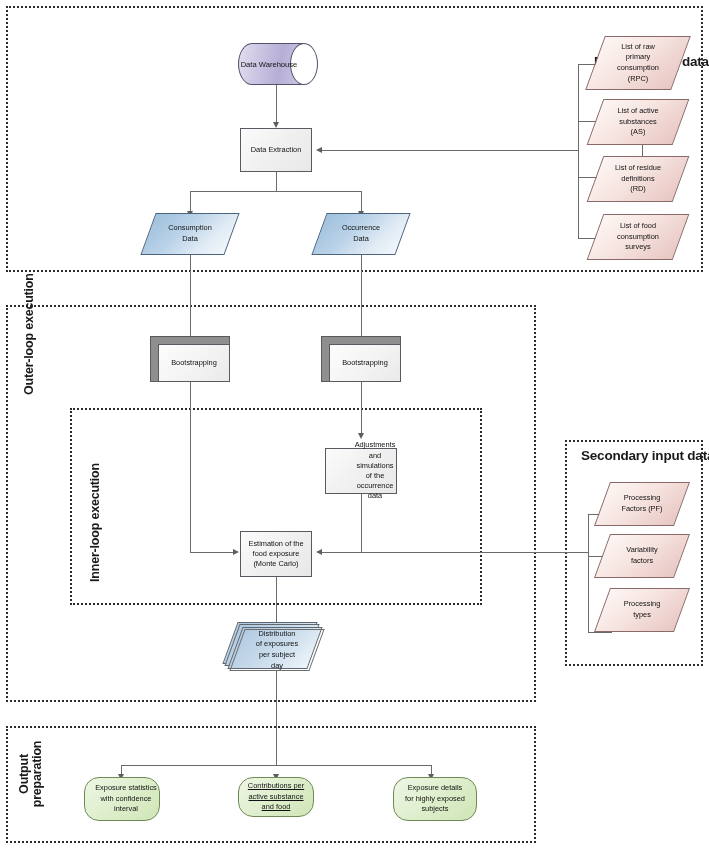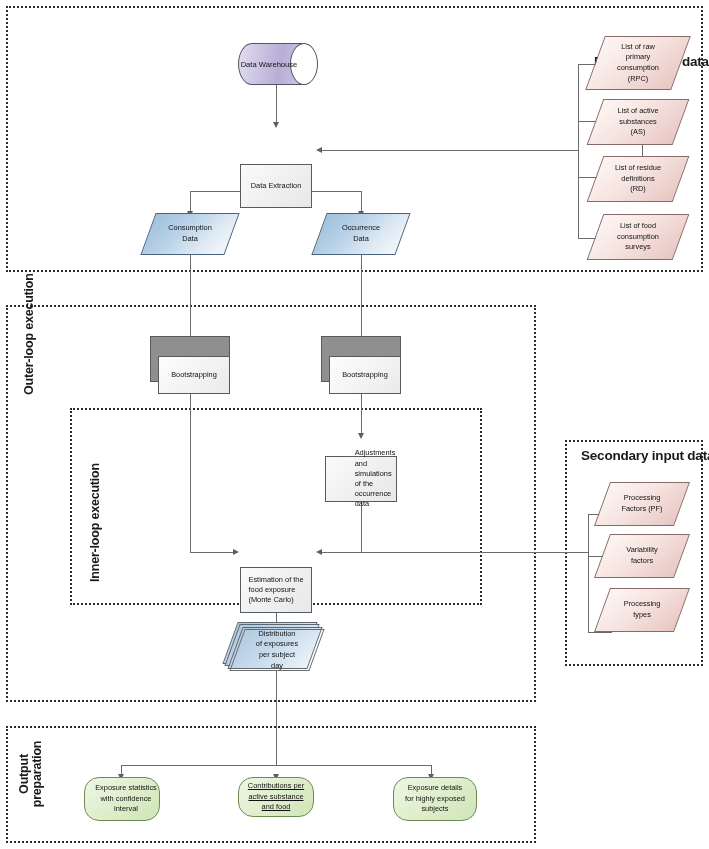--- a/index.html
+++ b/index.html
@@ -47,24 +47,24 @@
     line-height: 1.05;
   }
 
   
   .node {
     position: absolute;
     box-sizing: border-box;
     display: flex;
     align-items: center;
     justify-content: center;
+    text-align: center;
     color: #111111;
     font-size: 7.4px;
     line-height: 1.38;
-    margin-top: 36px;
   }
   .node .lbl {
     position: relative;
     z-index: 3;
     padding: 0 4px;
   }
 
   
   .proc {
     border: 1px solid #555b60;
@@ -86,21 +86,20 @@
     left: 8px; top: 8px;
     width: calc(100% - 8px); height: calc(100% - 8px);
     border: 1px solid #555b60;
     background: linear-gradient(135deg, #fdfdfd 0%, #f3f3f3 55%, #eaeaea 100%);
     box-sizing: border-box;
     display: flex; align-items: center; justify-content: center;
     text-align: center;
     font-size: 7.4px;
     color: #111;
     line-height: 1.38;
-    margin-top: 12px;
   }
 
   
   .cyl { position: absolute; }
   .cyl .body {
     position: absolute;
     left: 0; top: 0;
     width: calc(100% - 14px); height: 100%;
     box-sizing: border-box;
     border: 1px solid #55506b;
@@ -321,21 +320,21 @@
     </div>
   </div>
 
   <div class="proc3d-wrap" style="left:321px; top:336px; width:80px; height:46px;">
     <div class="back"></div>
     <div class="front">
       <span>Bootstrapping</span>
     </div>
   </div>
 
-  <div class="node proc" style="left:325px; top:420px; width:72px; height:46px;padding-left:28px;">
+  <div class="node proc" style="left:325px; top:448px; width:72px; height:46px;padding-left:28px;">
     <span class="lbl">
       <span style="display:block">Adjustments and</span>
       <span style="display:block">simulations of the</span>
       <span style="display:block">occurrence data</span>
     </span>
   </div>
 
   <div class="node proc" style="left:240px; top:531px; width:72px; height:46px;">
     <span class="lbl">
       <span style="display:block">Estimation of the</span>

